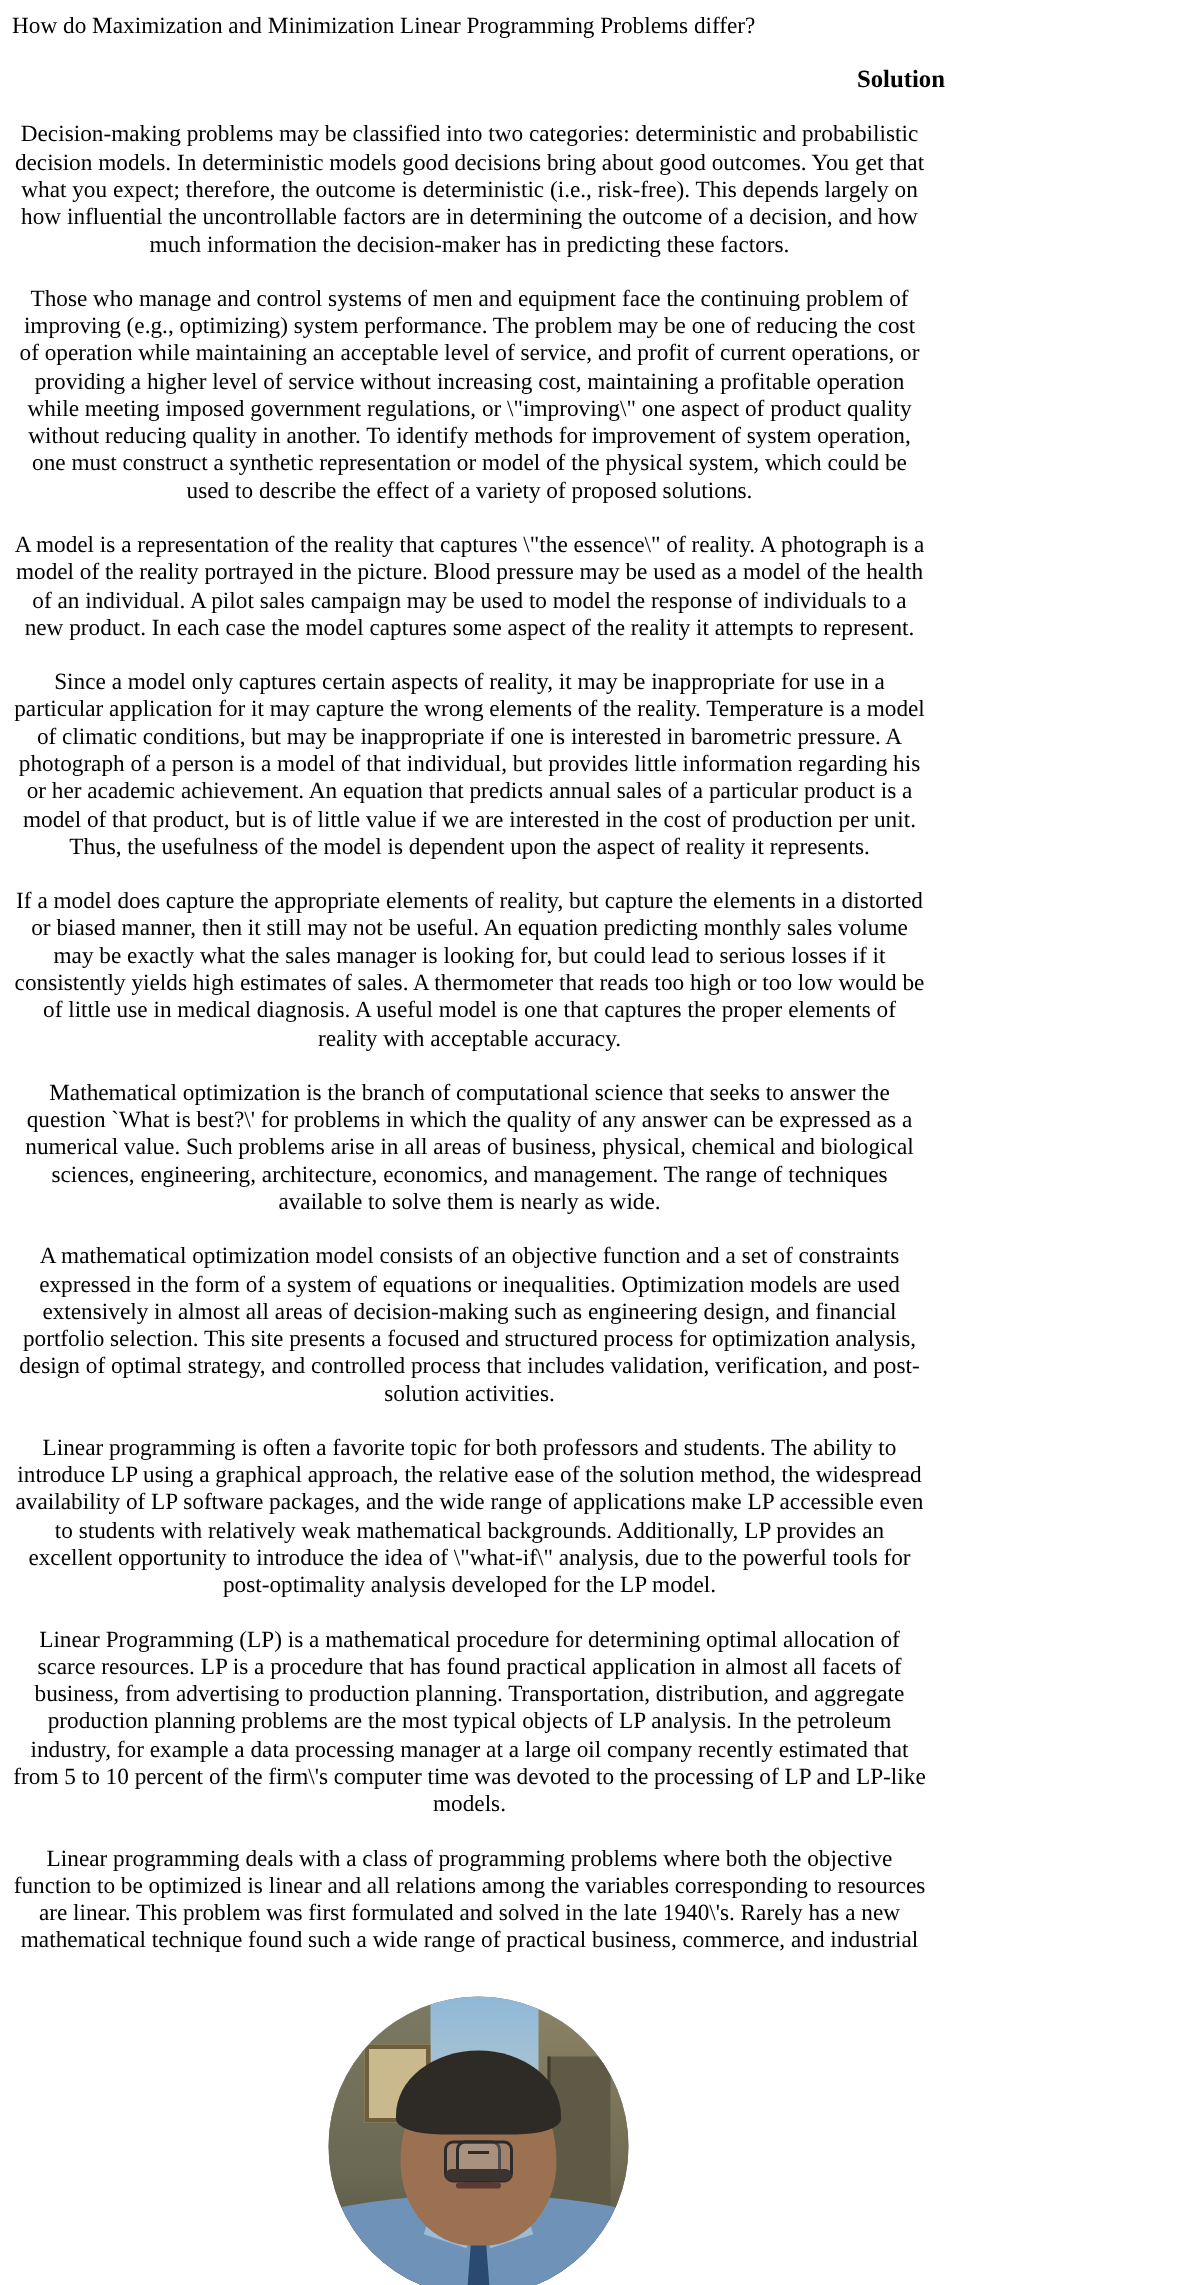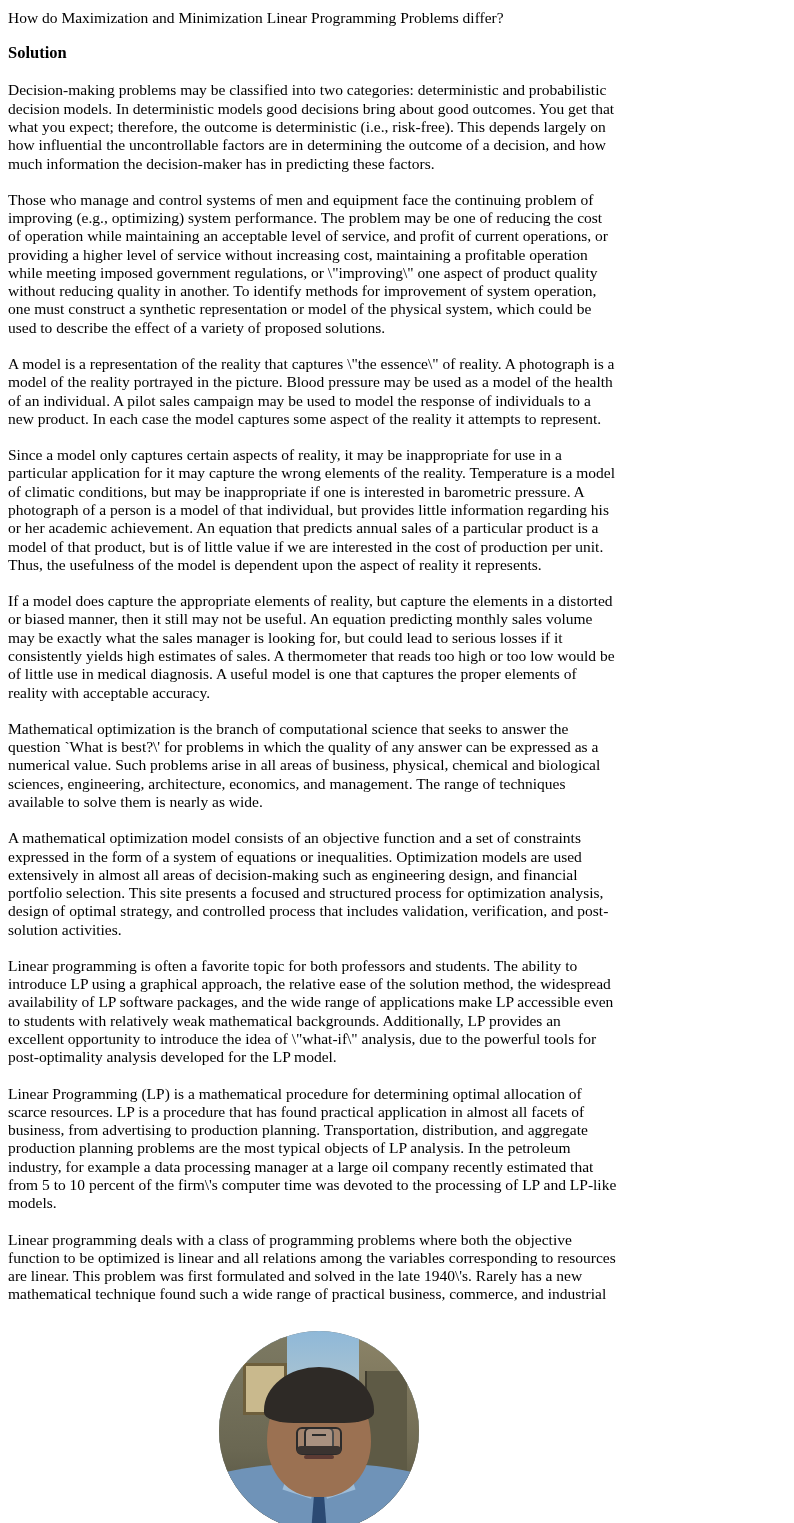--- a/index.html
+++ b/index.html
@@ -21,26 +21,27 @@
   }
   .question {
     font-size: 15.5px;
     line-height: 1.25;
     margin: 0 0 16px 0;
   }
   .solution-heading {
     font-size: 16.5px;
     font-weight: bold;
     margin: 0 0 18px 0;
+    text-align: right;
   }
   .body-text p {
     font-size: 15.5px;
     line-height: 1.18;
     margin: 0 12px 18px 0;
-    text-align: left;
+    text-align: center;
   }
   .body-text p:last-child {
     margin-bottom: 0;
   }
   .clipped-block {
     max-height: 74px;
     overflow: hidden;
     position: relative;
   }
   .portrait-wrap {

